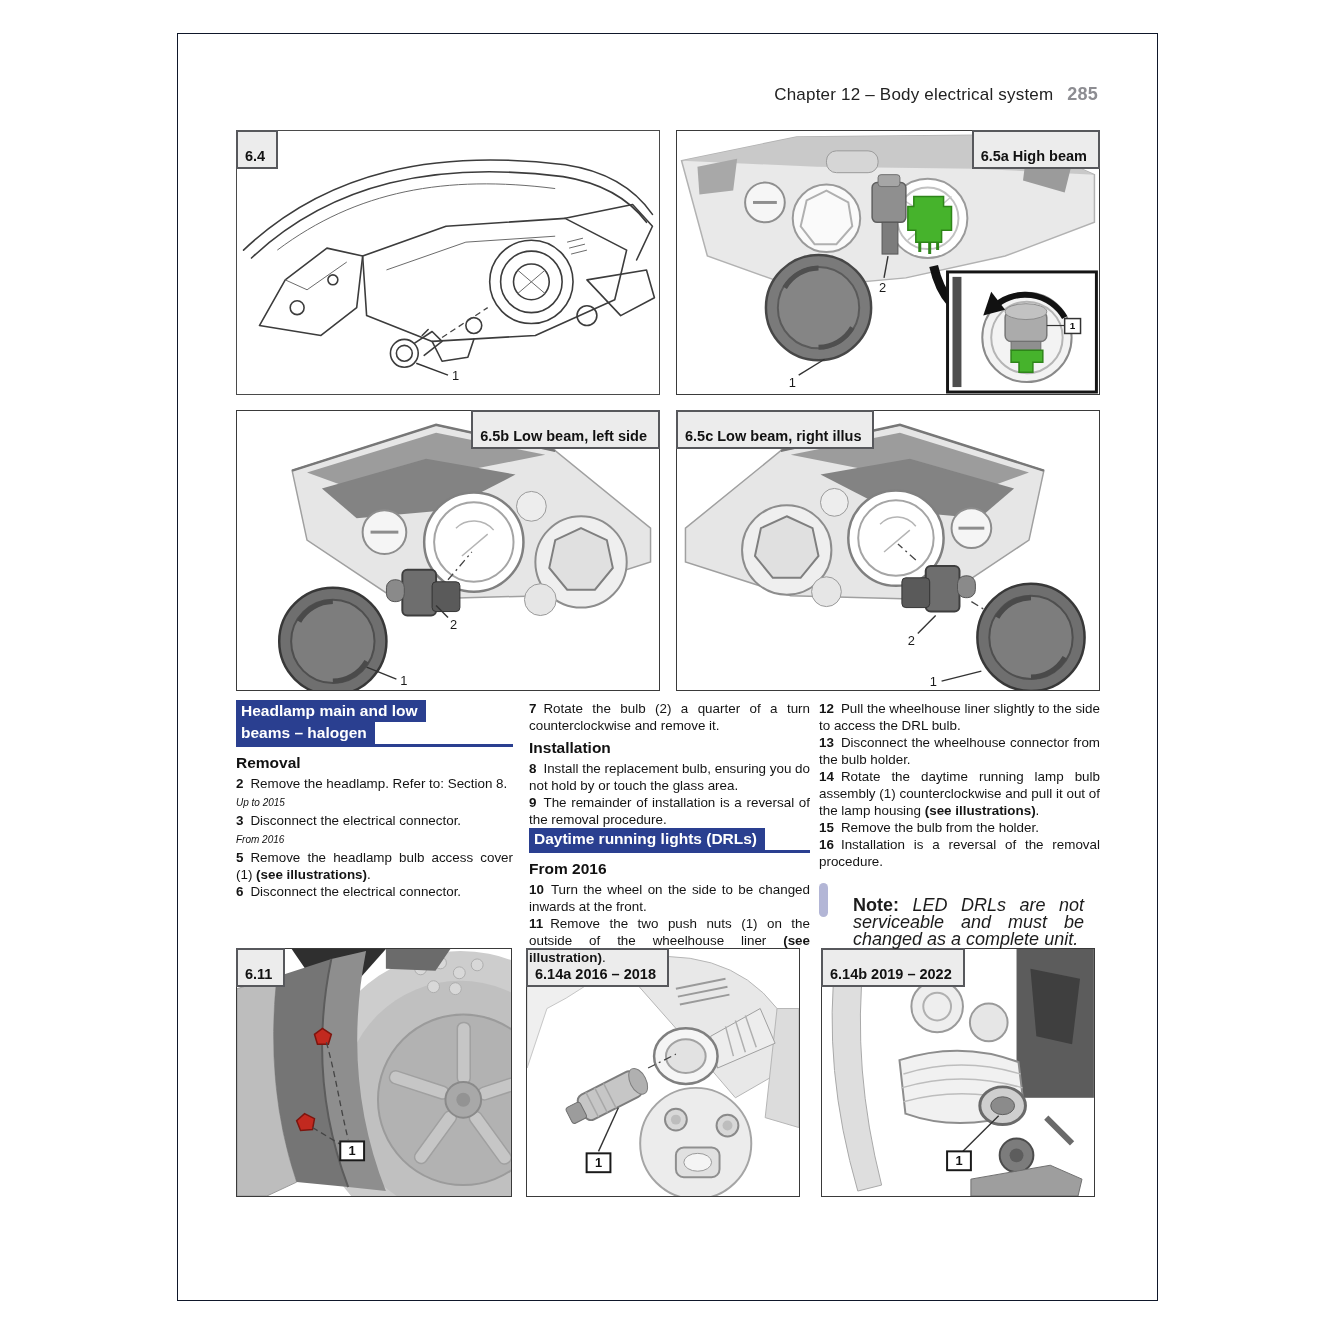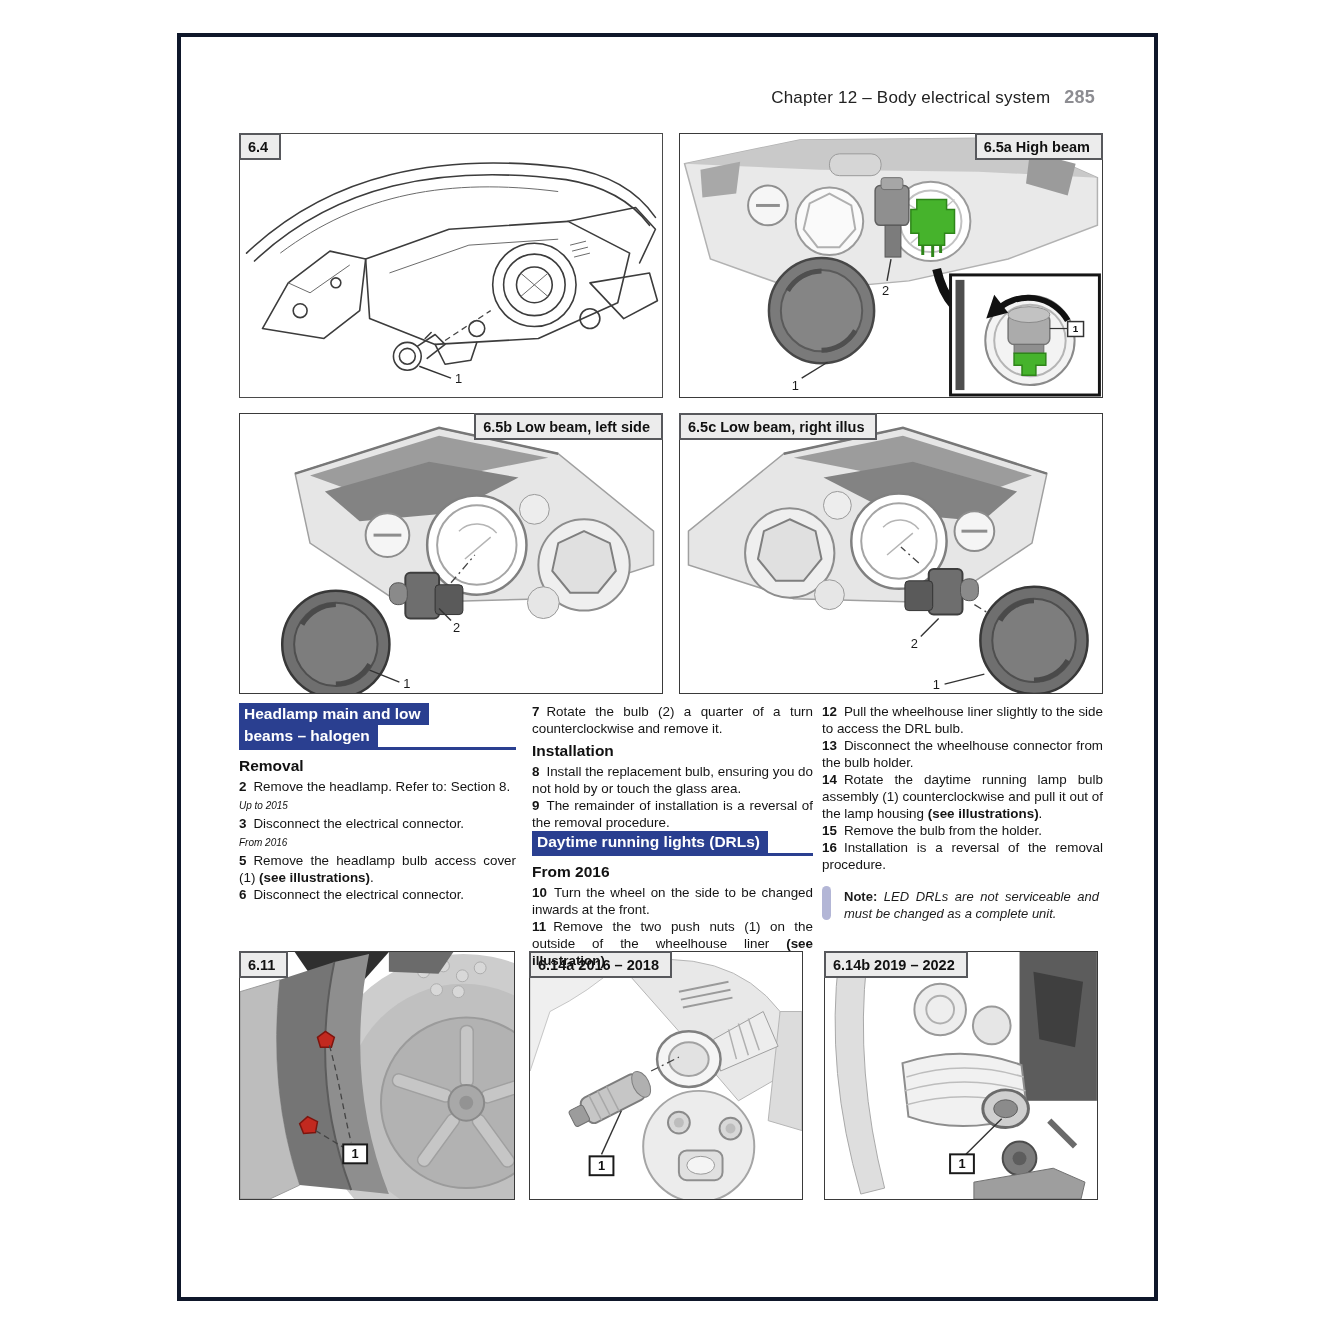--- a/index.html
+++ b/index.html
@@ -2,33 +2,33 @@
 <html style="--accent: #2a3f90; --notebar: #b3b6d6;"><head>
 <meta charset="utf-8">
 <style>
   html,body { margin:0; padding:0; }
   body {
     width:1336px; height:1336px; position:relative; background:#ffffff;
     font-family:"Liberation Sans", sans-serif; color:#1c1c1c;
   }
   .page {
     position:absolute; left:177px; top:33px; width:981px; height:1268px;
-    background:#fff; border:4px solid #0f172a; box-sizing:border-box;
+    background:#fff; border:1px solid #0f172a; box-sizing:border-box;
   }
   .page-header {
     position:absolute; top:50px; right:59px; font-size:17px; color:#222;
     letter-spacing:.2px;
   }
   .page-header .page-num { color:#8d8d92; font-weight:bold; margin-left:14px; font-size:18px; }
 
   .fig { position:absolute; background:#fff; border:1px solid #3a3a3a; box-sizing:border-box; }
   .fig svg { display:block; width:100%; height:100%; }
   .figlabel {
     position:absolute; top:-1px; left:-1px; background:#ececec; border:2px solid #57585c;
-    padding:4px 11px 3px 7px; font-weight:bold; font-size:14.5px; color:#111; white-space:nowrap;
+    padding:16px 11px 3px 7px; font-weight:bold; font-size:14.5px; color:#111; white-space:nowrap;
   }
   .figlabel.right { left:auto; right:-1px; }
 
   #f64  { left:58px;  top:96px;  width:424px; height:265px; }
   #f65a { left:498px; top:96px;  width:424px; height:265px; }
   #f65b { left:58px;  top:376px; width:424px; height:281px; }
   #f65c { left:498px; top:376px; width:424px; height:281px; }
   #f611 { left:58px;  top:914px; width:276px; height:249px; }
   #f614a{ left:348px; top:914px; width:274px; height:249px; }
   #f614b{ left:643px; top:914px; width:274px; height:249px; }
@@ -45,21 +45,21 @@
     display:inline-block; background:var(--accent,#2a3f90); color:#fff; font-weight:bold;
     font-size:15.5px; line-height:19px; padding:1px 8px 2px 5px; white-space:nowrap;
   }
   .subhead { font-size:15.5px; font-weight:bold; margin:5px 0 3px 0; color:#111; }
   .italic-head { font-size:10px; font-style:italic; margin:5px 0 4px 0; color:#111; }
   .step { margin:0; font-size:13.4px; line-height:17px; text-align:justify; color:#141414; }
   .step .num { font-weight:bold; padding-right:7px; }
   .step .b { font-weight:bold; }
   .note { display:flex; margin-top:11px; }
   .note-bar { flex:0 0 9px; width:9px; height:34px; border-radius:5px; background:var(--notebar,#b3b6d6); margin:2px 9px 0 0; }
-  .note-text { margin:4px; font-size:13px; line-height:17px; font-style:italic; text-align:justify; }
+  .note-text { margin:16px; font-size:18px; line-height:17px; font-style:italic; text-align:justify; }
   .note-label { font-weight:bold; font-style:normal; }
 
   
   .ln  { fill:none; stroke:#3c3c3c; stroke-width:1.6; stroke-linejoin:round; stroke-linecap:round; }
   .lnt { fill:none; stroke:#6a6a6a; stroke-width:1;   stroke-linejoin:round; }
   .ldr { fill:none; stroke:#333;    stroke-width:1.4; }
   .dsh { fill:none; stroke:#444; stroke-width:1.3; stroke-dasharray:6 4; }
   .ddt { fill:none; stroke:#444; stroke-width:1.3; stroke-dasharray:8 4 2 4; }
   .co  { font-family:"Liberation Sans",sans-serif; font-size:13px; fill:#1a1a1a; }
   .cob { font-family:"Liberation Sans",sans-serif; font-size:13px; font-weight:bold; fill:#111; text-anchor:middle; }

